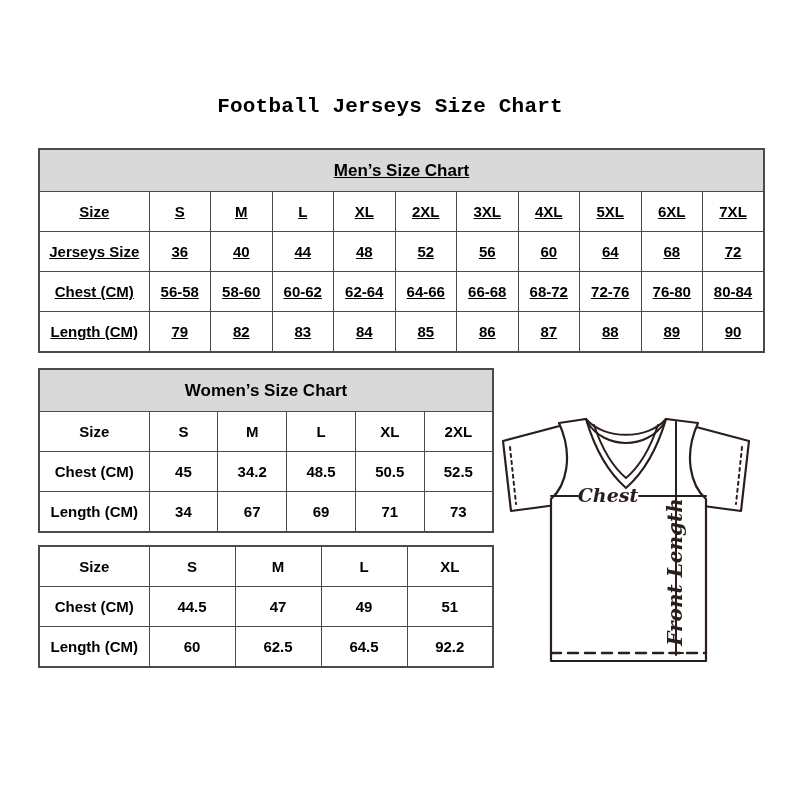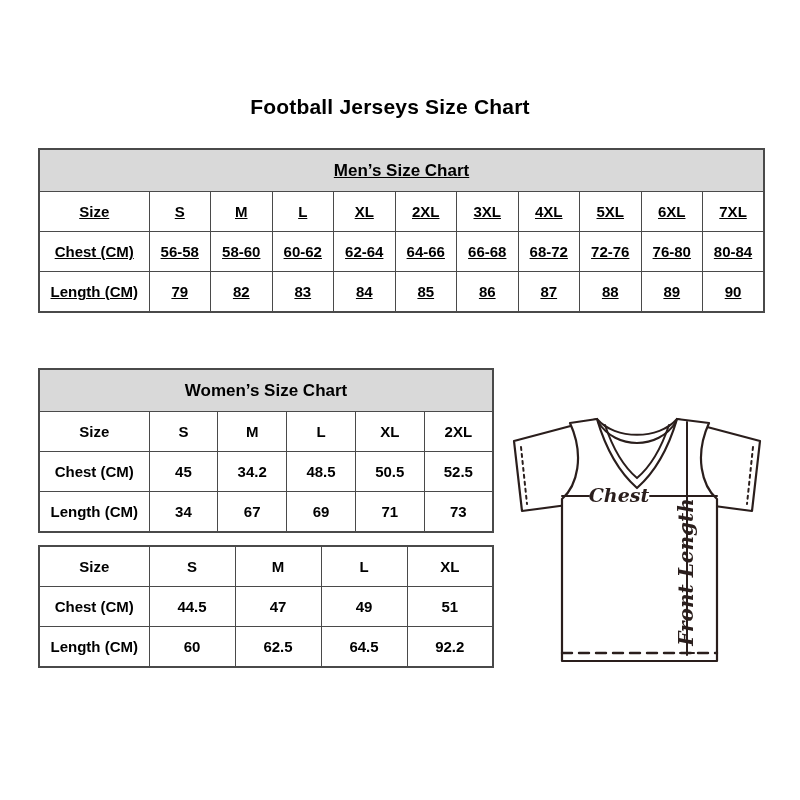--- a/index.html
+++ b/index.html
@@ -8,40 +8,40 @@
     --text:#000000;
     --stroke:#2a1e1c;
   }
   html,body{margin:0;padding:0;}
   body{
     width:800px;height:800px;background:#ffffff;position:relative;
     font-family:"Liberation Sans",sans-serif;color:var(--text);
   }
   .page-title{
     position:absolute;top:95px;left:0;width:780px;text-align:center;
-    font-size:21px;font-weight:bold;letter-spacing:0.2px;
+    font-size:21px;font-weight:bold;letter-spacing:0.2px;font-family:Liberation Mono, monospace;
   }
   table.size-table{
     position:absolute;border-collapse:collapse;table-layout:fixed;
     border:2px solid var(--border);
   }
   table.size-table td{
     border:1px solid var(--border);
     text-align:center;vertical-align:middle;
     font-weight:bold;font-size:15px;color:var(--text);
     height:39px;padding:0;overflow:hidden;white-space:nowrap;
   }
   table.size-table td.t-head{
     background:var(--header-bg);
     font-size:17px;height:41px;
   }
   #mens{left:38px;top:148px;width:725px;text-decoration:underline;}
   #womens{left:38px;top:368px;width:454px;}
   #youth{left:38px;top:545px;width:454px;}
-  .jersey-wrap{position:absolute;left:507px;top:400px;width:262px;height:272px;}
+  .jersey-wrap{position:absolute;left:496px;top:400px;width:262px;height:272px;}
   .jersey-wrap svg{display:block;}
   .jersey-label{
     font-family:"DejaVu Serif",serif;
     font-style:italic;font-weight:bold;fill:var(--stroke);
   }
 </style>
 </head>
 <body>
 
 <div class="page-title">Football Jerseys Size Chart</div>
@@ -71,20 +71,33 @@
         <td>L</td>
         <td>XL</td>
         <td>2XL</td>
         <td>3XL</td>
         <td>4XL</td>
         <td>5XL</td>
         <td>6XL</td>
         <td>7XL</td>
       </tr>
       <tr>
+        <td>Jerseys Size</td>
+        <td>36</td>
+        <td>40</td>
+        <td>44</td>
+        <td>48</td>
+        <td>52</td>
+        <td>56</td>
+        <td>60</td>
+        <td>64</td>
+        <td>68</td>
+        <td>72</td>
+      </tr>
+      <tr>
         <td>Chest (CM)</td>
         <td>56-58</td>
         <td>58-60</td>
         <td>60-62</td>
         <td>62-64</td>
         <td>64-66</td>
         <td>66-68</td>
         <td>68-72</td>
         <td>72-76</td>
         <td>76-80</td>

